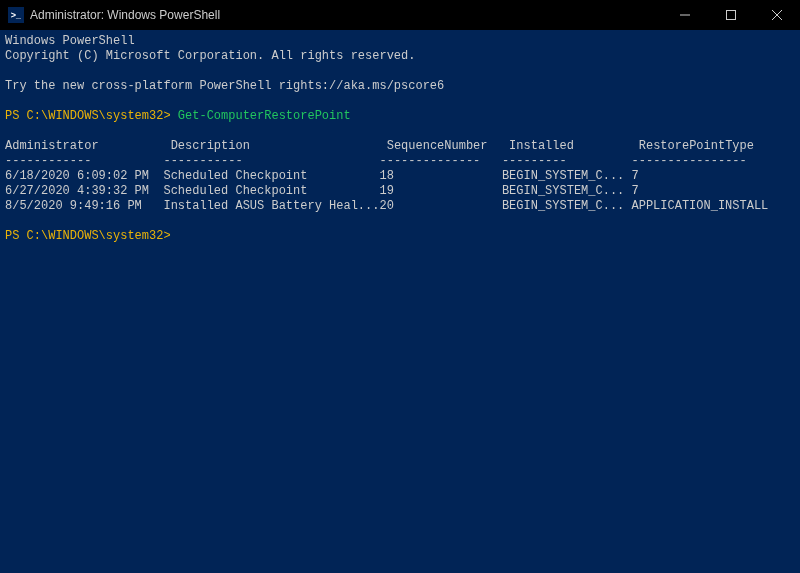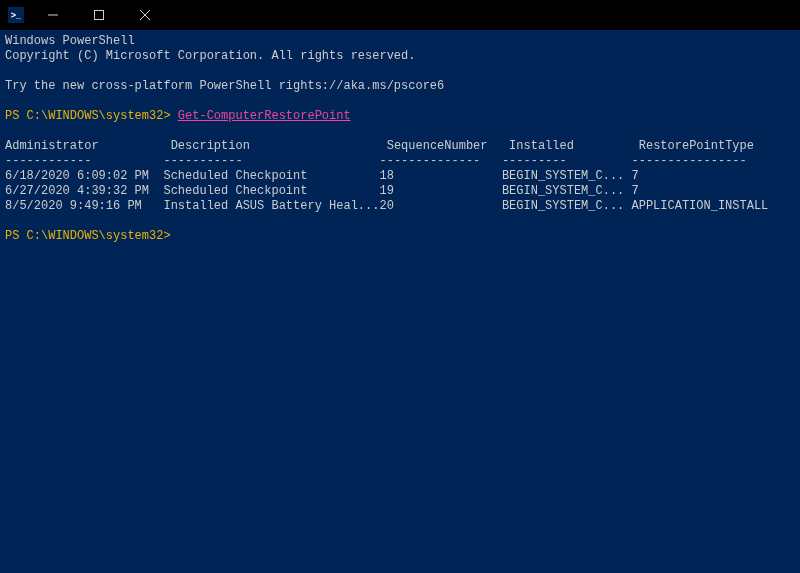--- a/index.html
+++ b/index.html
@@ -72,33 +72,33 @@
       font-family: Consolas, 'Courier New', monospace;
       font-size: 12px;
       line-height: 15px;
       white-space: pre;
       overflow: hidden;
     }
     .prompt-path {
       color: #eab308;
     }
     .prompt-command {
-      color: #ec4899;
-      text-decoration: underline;
+      color: #22c55e;
     }
   </style>
 </head>
 <body>
 
 <div class="window">
 
   <div class="titlebar">
     <div class="titlebar-icon">
       <span>&gt;_</span>
     </div>
+    <div class="titlebar-text">Administrator: Windows PowerShell</div>
     <div class="window-controls">
       <div class="window-control">
         <svg viewBox="0 0 10 10">
             <line x1="0" y1="5" x2="10" y2="5" stroke="#ccc" stroke-width="1"></line>
           </svg>
       </div>
       <div class="window-control">
         <svg viewBox="0 0 10 10">
             <rect x="0.5" y="0.5" width="9" height="9" fill="none" stroke="#ccc" stroke-width="1"></rect>
           </svg>

